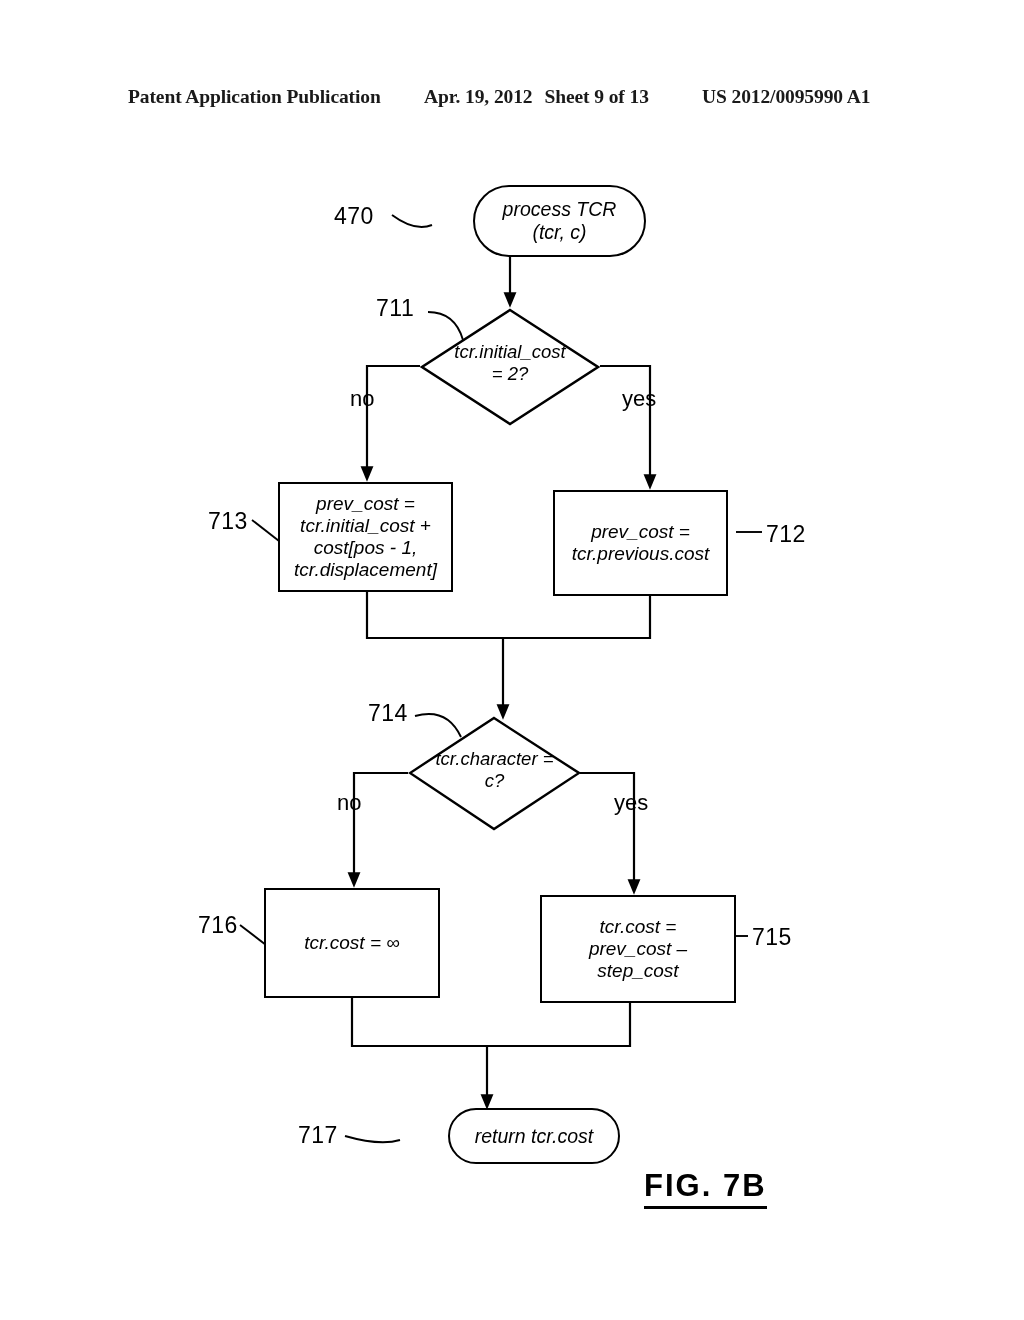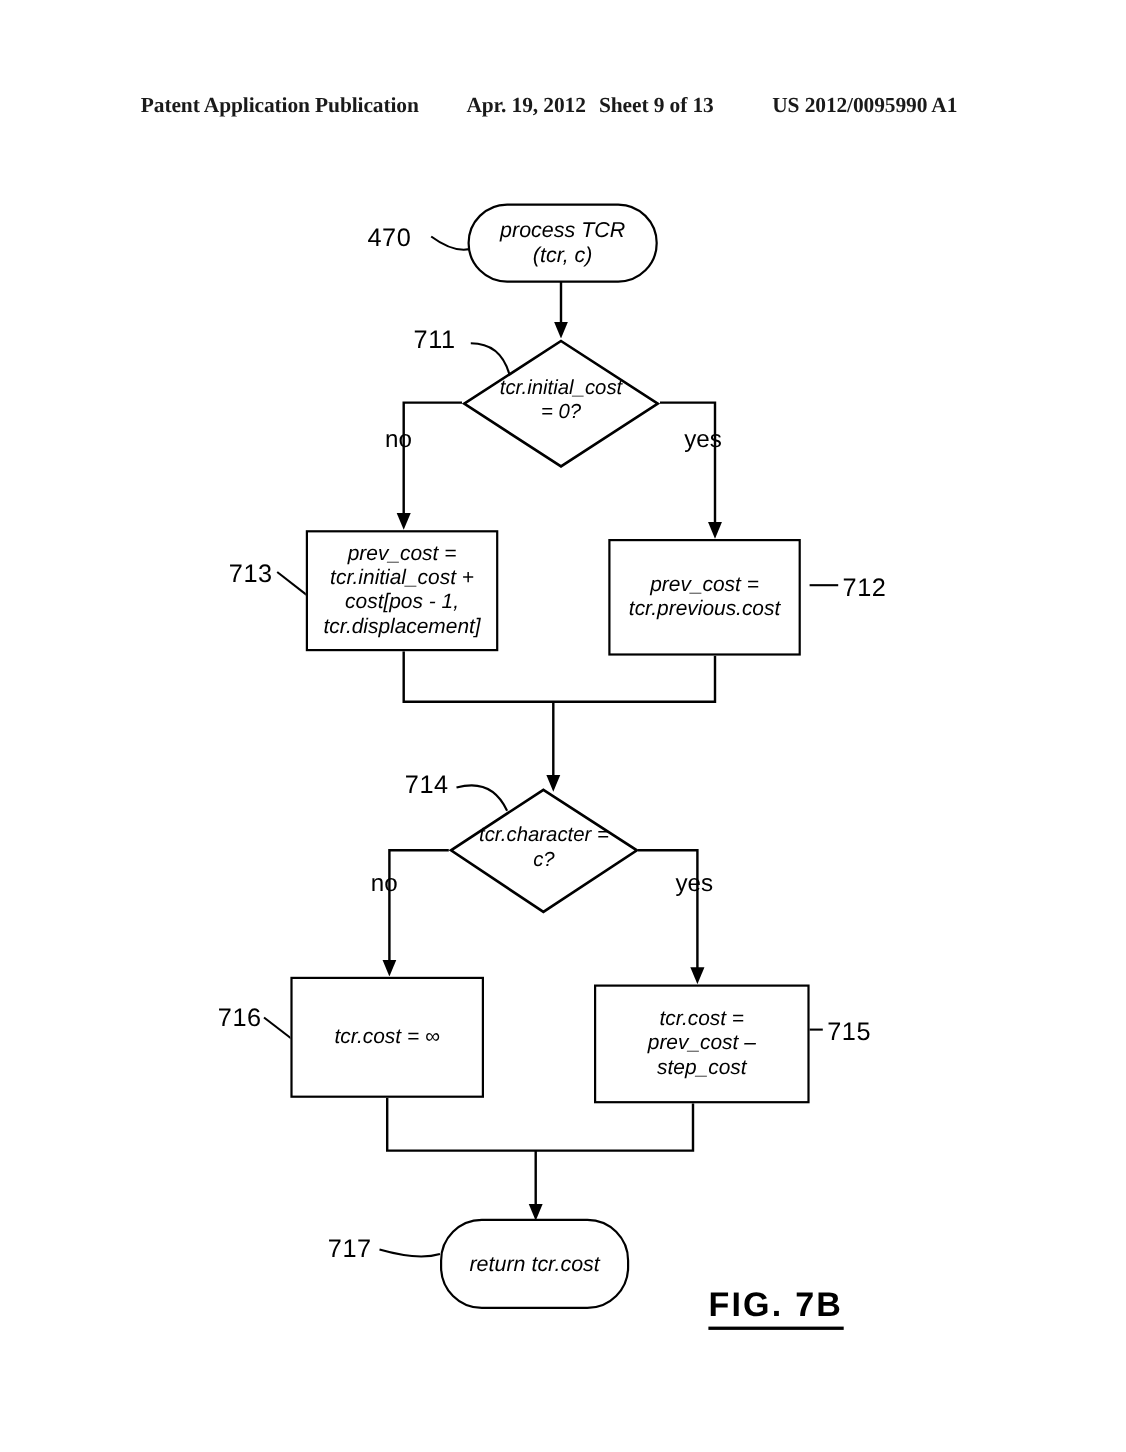--- a/index.html
+++ b/index.html
@@ -60,20 +60,21 @@
     color: #000000;
     font-style: italic;
     font-size: 19px;
     line-height: 1.17;
     white-space: pre-line;
   }
   .node.terminal {
     border: 2.2px solid #000;
     border-radius: 38px;
     font-size: 19.5px;
+    margin-left: 48px;
   }
   .node.process {
     border: 2.2px solid #000;
   }
   .node.decision {
     border: none;
     background: transparent;
     font-size: 18.5px;
   }
   .decision-shape {
@@ -174,21 +175,21 @@
     <span>process TCR
 (tcr, c)</span>
   </div>
   <div class="ref" style="left:334px; top:203px;">470</div>
 
   <div class="node decision" style="left:420px; top:308px; width:180px; height:118px;">
     <svg class="decision-shape" viewBox="0 0 180 118" preserveAspectRatio="none">
       <polygon points="90,2 178,59 90,116 2,59" fill="#fff" stroke="#000" stroke-width="2.4"></polygon>
     </svg>
     <span class="decision-label">tcr.initial_cost
-= 0?</span>
+= 2?</span>
   </div>
   <div class="ref" style="left:376px; top:295px;">711</div>
   <div class="branch-label" style="left:350px; top:386px;">no</div>
   <div class="branch-label" style="left:622px; top:386px;">yes</div>
 
   <div class="node process" style="left:278px; top:482px; width:175px; height:110px;">
     <span>prev_cost =
 tcr.initial_cost +
 cost[pos - 1,
 tcr.displacement]</span>
@@ -217,19 +218,19 @@
   </div>
   <div class="ref" style="left:198px; top:912px;">716</div>
 
   <div class="node process" style="left:540px; top:895px; width:196px; height:108px;">
     <span>tcr.cost =
 prev_cost –
 step_cost</span>
   </div>
   <div class="ref" style="left:752px; top:924px;">715</div>
 
-  <div class="node terminal" style="left:400px; top:1108px; width:172px; height:82px;">
+  <div class="node terminal" style="left:400px; top:1108px; width:172px; height:56px;">
     <span>return tcr.cost</span>
   </div>
   <div class="ref" style="left:298px; top:1122px;">717</div>
 
   <div id="fig-caption">FIG. 7B</div>
 </div>
 
 </body></html>

